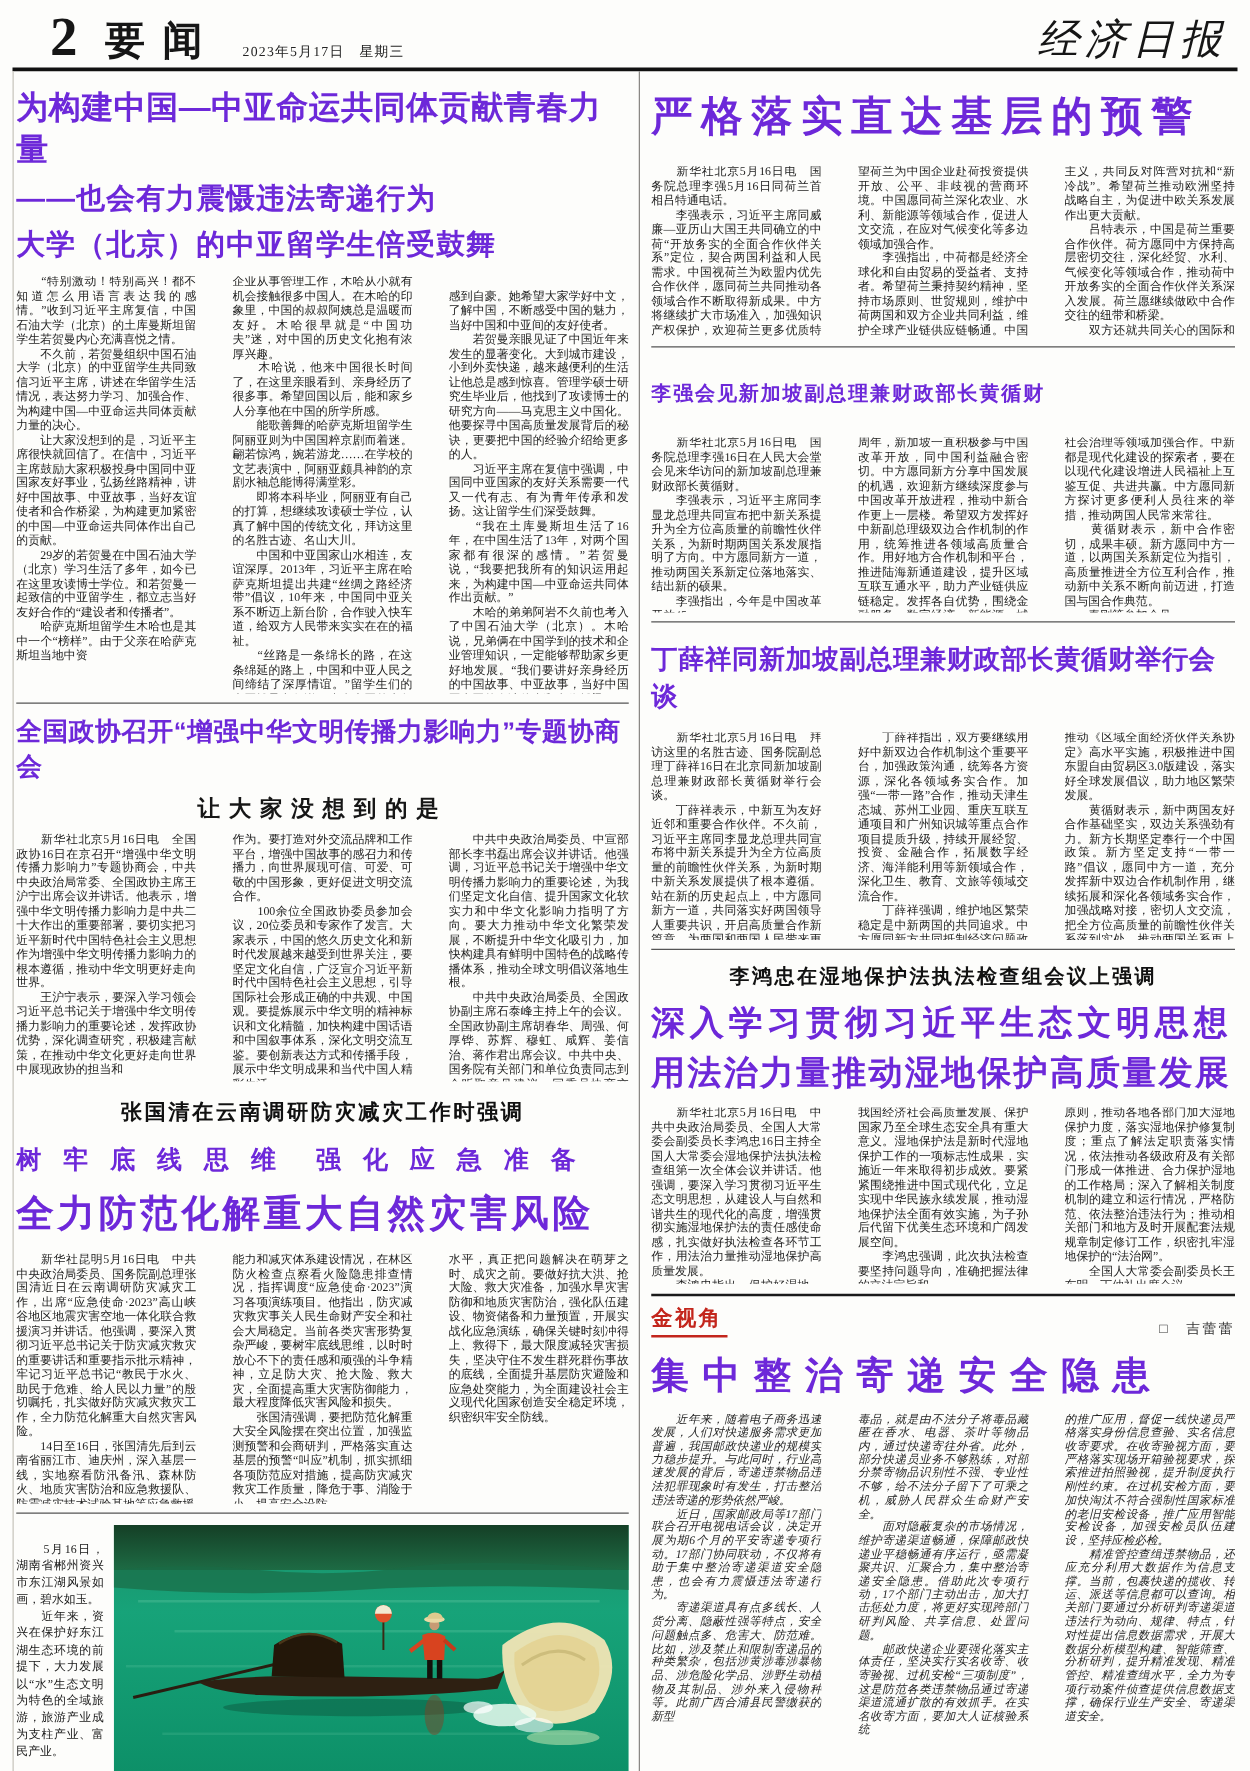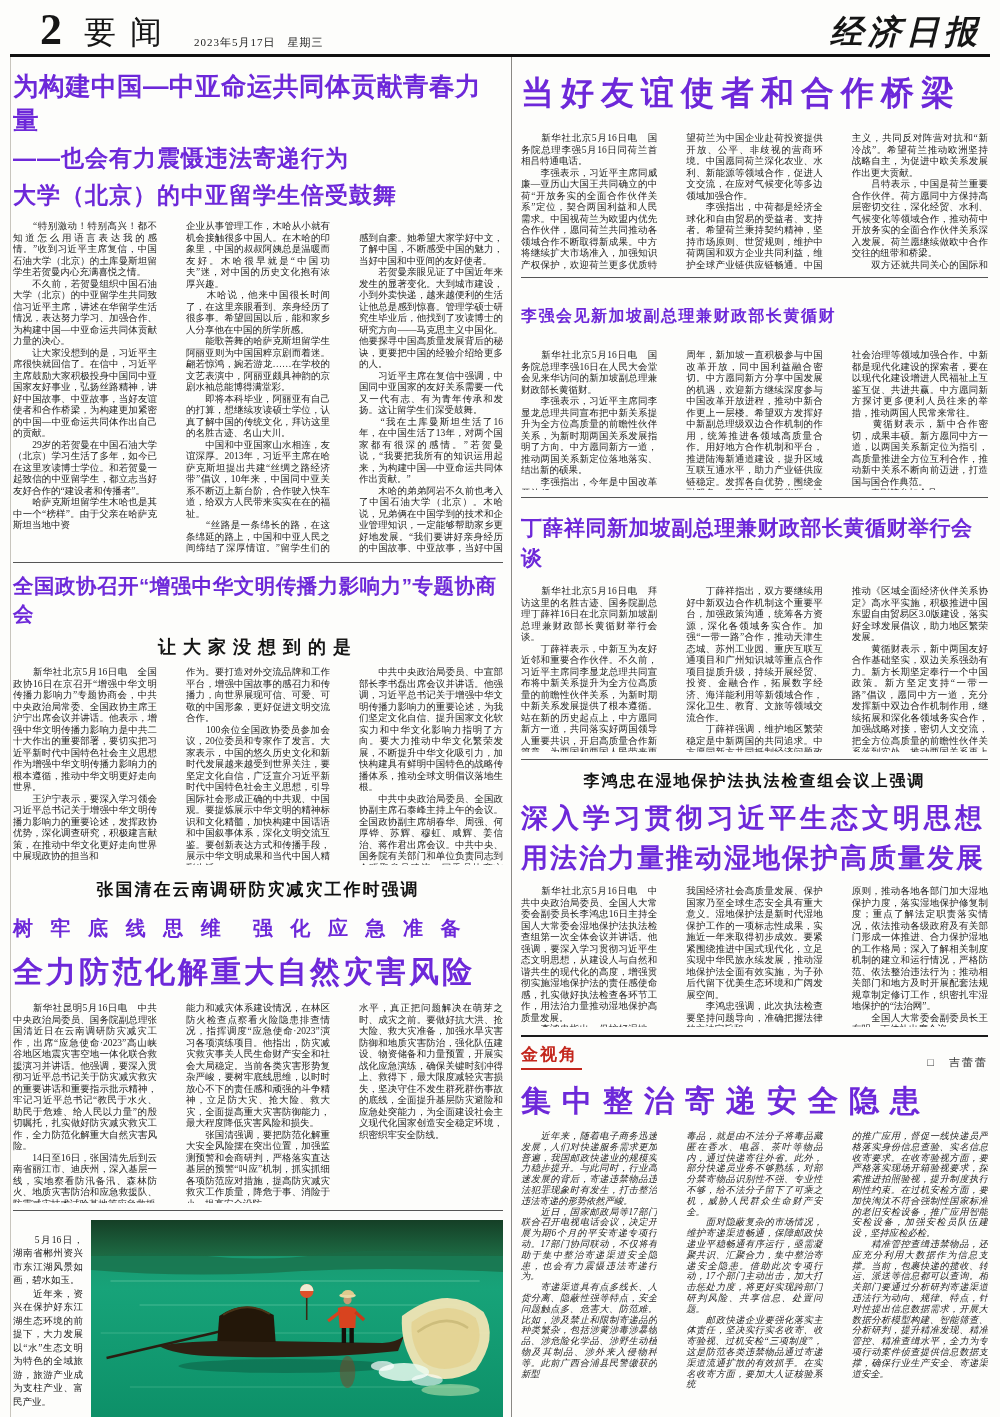--- a/index.html
+++ b/index.html
@@ -1,23 +1,23 @@
 <!DOCTYPE html>
 <html><head>
 <meta charset="utf-8">
 <style>
   html,body{margin:0;padding:0;background:#e9e7e2;}
   .page{position:relative;width:1000px;height:1417px;margin:0 auto;background:#fdfdfb;color:#161616;
         font-family:"Liberation Serif","DejaVu Serif",serif;overflow:hidden;}
   
   .hdr{display:flex;align-items:flex-end;height:54px;padding:4px 18px 2px 40px;box-sizing:border-box;}
   .hdr .pageno{font-size:44px;font-weight:900;line-height:44px;font-family:"Liberation Serif",serif;}
-  .hdr .section{font-size:32px;font-weight:400;letter-spacing:14px;margin-left:22px;line-height:40px;}
+  .hdr .section{font-size:32px;font-weight:700;letter-spacing:14px;margin-left:22px;line-height:40px;}
   .hdr .date{font-size:11px;color:#222;margin-left:18px;line-height:20px;letter-spacing:1px;}
-  .hdr .brand{margin-left:auto;font-size:33px;font-weight:700;font-style:italic;letter-spacing:5px;
+  .hdr .brand{margin-left:auto;font-size:33px;font-weight:400;font-style:italic;letter-spacing:5px;
               font-family:"Liberation Serif",serif;line-height:40px;}
   .hrule{border-top:3px solid #111;margin:0 10px;}
   
   .sheet{display:flex;padding:0 10px;box-sizing:border-box;}
   .half{box-sizing:border-box;}
   .half.left{width:502px;padding:0 8px 0 2px;border-left:1px solid #c8c5bd;border-right:1px solid #8a8884;}
   .half.right{flex:1;padding:0 2px 0 9px;}
   
   .hl{font-family:"Liberation Sans","DejaVu Sans",sans-serif;font-weight:900;color:#6d28d9;text-align:left;margin:0;}
   .kicker{font-weight:700;text-align:center;letter-spacing:2px;color:#111;}
@@ -191,21 +191,21 @@
             <ellipse cx="370" cy="170" rx="30" ry="6" fill="#d9efba" opacity="0.5"></ellipse>
           </svg>
         </div>
       </div>
 
     </div>
 
     <div class="half right">
 
       <article class="a-nl">
-        <h1 class="hl h-main">当好友谊使者和合作桥梁</h1>
+        <h1 class="hl h-main">严格落实直达基层的预警</h1>
         <div class="cols">
           <div class="col">　　新华社北京5月16日电　国务院总理李强5月16日同荷兰首相吕特通电话。
 　　李强表示，习近平主席同威廉—亚历山大国王共同确立的中荷“开放务实的全面合作伙伴关系”定位，契合两国利益和人民需求。中国视荷兰为欧盟内优先合作伙伴，愿同荷兰共同推动各领域合作不断取得新成果。中方将继续扩大市场准入，加强知识产权保护，欢迎荷兰更多优质特色产品、更多有竞争力企业进入中国市场。希</div>
           <div class="col">望荷兰为中国企业赴荷投资提供开放、公平、非歧视的营商环境。中国愿同荷兰深化农业、水利、新能源等领域合作，促进人文交流，在应对气候变化等多边领域加强合作。
 　　李强指出，中荷都是经济全球化和自由贸易的受益者、支持者。希望荷兰秉持契约精神，坚持市场原则、世贸规则，维护中荷两国和双方企业共同利益，维护全球产业链供应链畅通。中国对欧政策保持高度连续性、稳定性。中欧应当践行真正的多边</div>
           <div class="col">主义，共同反对阵营对抗和“新冷战”。希望荷兰推动欧洲坚持战略自主，为促进中欧关系发展作出更大贡献。
 　　吕特表示，中国是荷兰重要合作伙伴。荷方愿同中方保持高层密切交往，深化经贸、水利、气候变化等领域合作，推动荷中开放务实的全面合作伙伴关系深入发展。荷兰愿继续做欧中合作交往的纽带和桥梁。
 　　双方还就共同关心的国际和地区问题交换了意见。</div>
         </div>
       </article>

